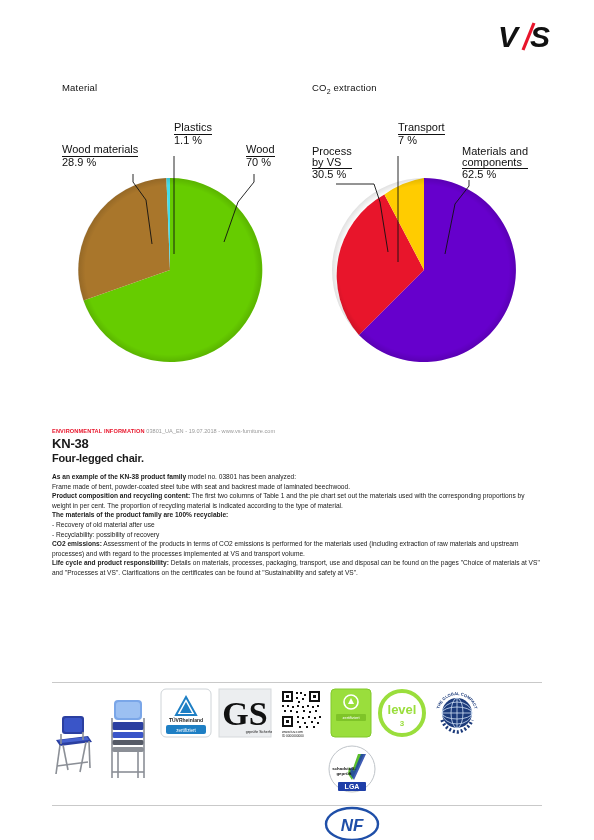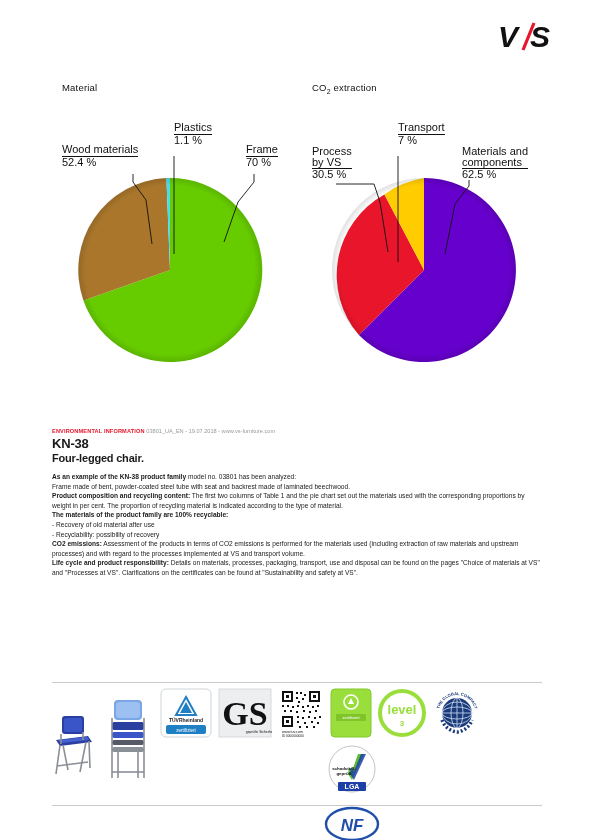--- a/index.html
+++ b/index.html
@@ -202,28 +202,28 @@
 
       <g stroke="#111" stroke-width="0.9" fill="none">
         <path d="M336 110 L374 110 L380 128 L388 178"></path>
         <path d="M398 82 L398 188"></path>
         <path d="M469 106 L469 112 L455 130 L445 180"></path>
       </g>
     </svg>
 
     <div class="lbl" style="left:62px; top:70px;">
       <span class="ul">Wood materials</span>
-      <span>52.4 %</span>
+      <span>28.9 %</span>
     </div>
     <div class="lbl" style="left:174px; top:48px;">
       <span class="ul">Plastics</span>
       <span>1.1 %</span>
     </div>
     <div class="lbl" style="left:246px; top:70px;">
-      <span class="ul">Frame</span>
+      <span class="ul">Wood</span>
       <span>70 %</span>
     </div>
 
     <div class="lbl" style="left:312px; top:72px;">
       <span>Process</span><br>
       <span class="ul">by VS</span>
       <span>30.5 %</span>
     </div>
     <div class="lbl" style="left:398px; top:48px;">
       <span class="ul">Transport</span>

